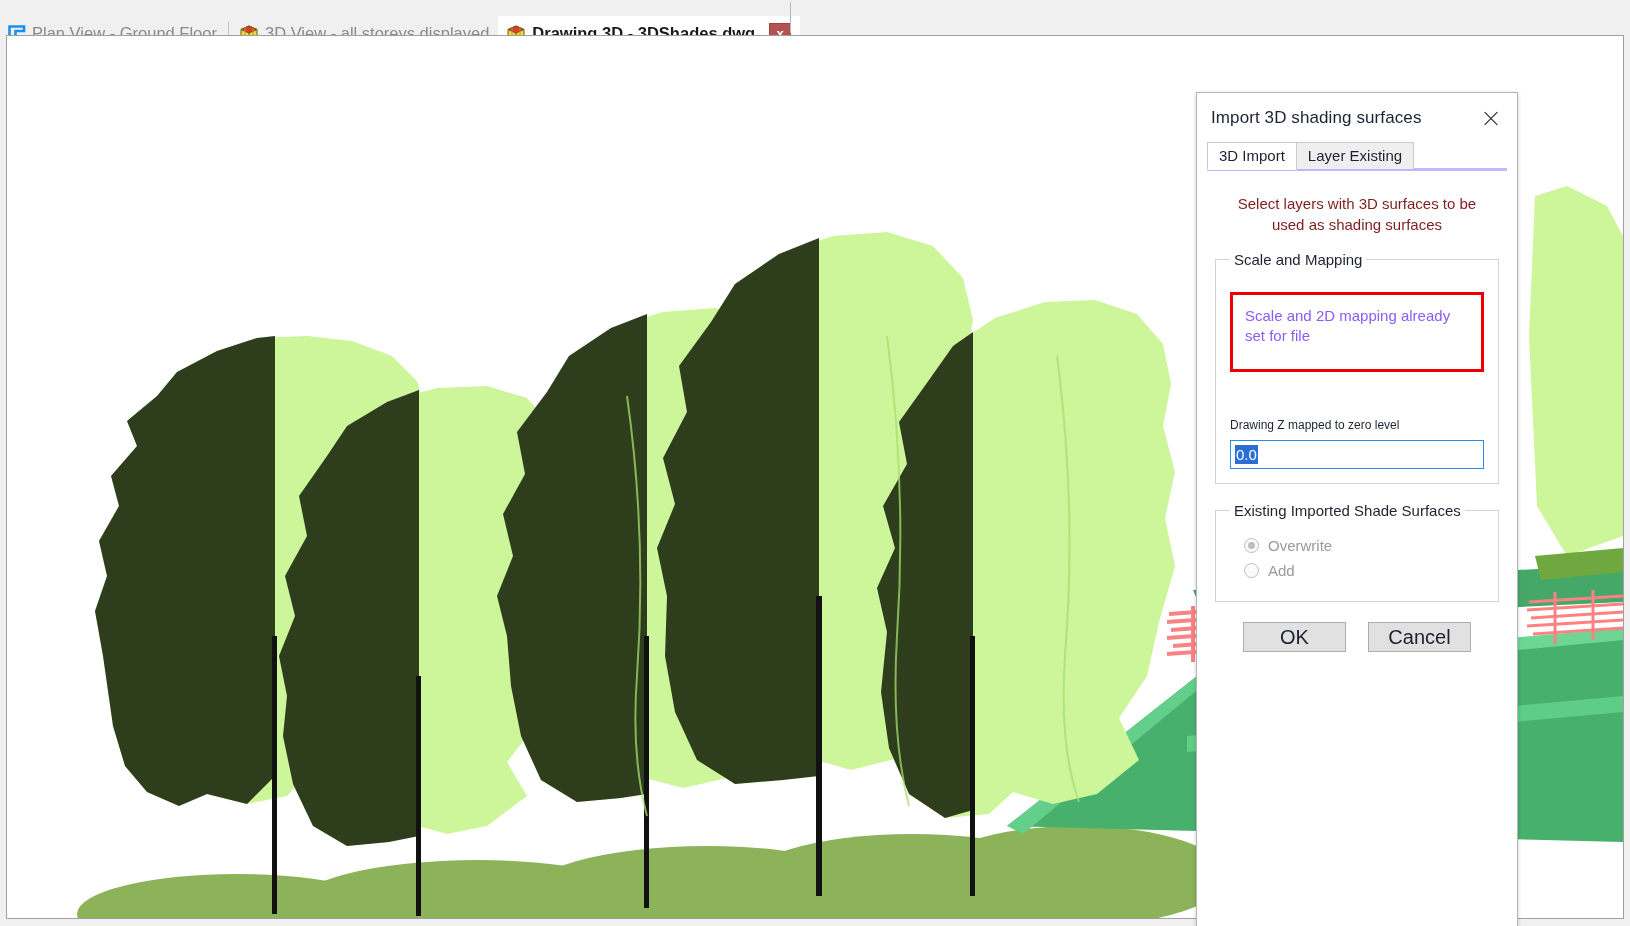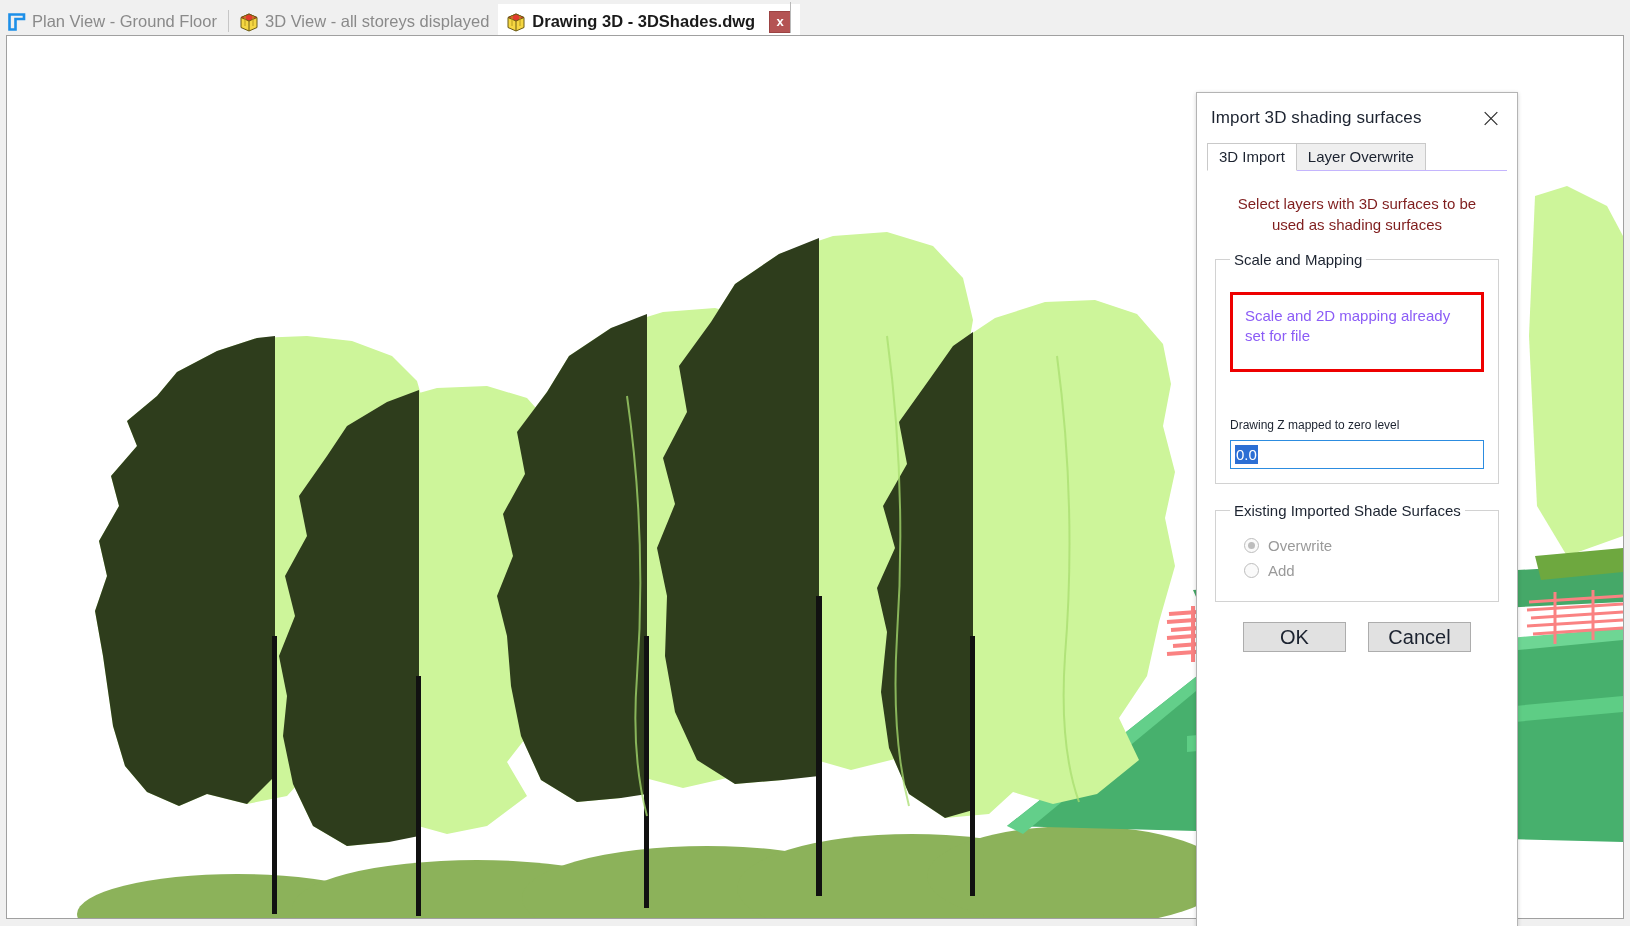--- a/index.html
+++ b/index.html
@@ -12,21 +12,21 @@
     font-family: "Liberation Sans", sans-serif;
   }
   #app {
     position: relative;
     width: 1630px; height: 926px;
     background: #f0f0f0;
   }
 
   
   .tabstrip {
-    position: absolute; left: 0; top: 4px;
+    position: absolute; left: 0; top: 16px;
     width: 1630px; height: 35px;
     background: #f0f0f0;
     display: flex; align-items: stretch;
   }
   .tab {
     display: flex; align-items: center;
     padding: 0 9px 0 7px;
     gap: 5px;
     font-size: 16.5px;
     color: #8a8a8a;
@@ -117,22 +117,22 @@
     height: 638px;
     background: #ffffff;
     padding: 0;
   }
 
   
   .dlg-tabs {
     position: relative;
     height: 28px;
     margin: 0 10px;
-    display: flex; align-items: flex-start;
-    border-bottom: 1px solid #c4b5fd;
+    display: flex; align-items: center;
+    border-bottom: 3px solid #c4b5fd;
   }
   .dlg-tab {
     padding: 4px 11px 5px 11px;
     font-size: 15px;
     color: #1c2330;
     background: #efefef;
     border: 1px solid #c9c9c9;
     border-bottom: none;
     margin-right: -1px;
     cursor: pointer;
@@ -417,21 +417,21 @@
         <svg width="19" height="19" viewBox="0 0 19 19">
           <path d="M2 2 L17 17 M17 2 L2 17" stroke="#2a2a2a" stroke-width="1.4" fill="none"></path>
         </svg>
       </button>
     </div>
 
     <div class="dlg-body">
 
       <div class="dlg-tabs">
         <div class="dlg-tab active">3D Import</div>
-        <div class="dlg-tab">Layer Overwrite</div>
+        <div class="dlg-tab">Layer Existing</div>
       </div>
 
       <div class="dlg-content">
 
         <div class="dlg-instructions">Select layers with 3D surfaces to be used as shading surfaces</div>
 
         <fieldset class="group">
           <legend>Scale and Mapping</legend>
 
           <div class="redbox">Scale and 2D mapping already set for file</div>

